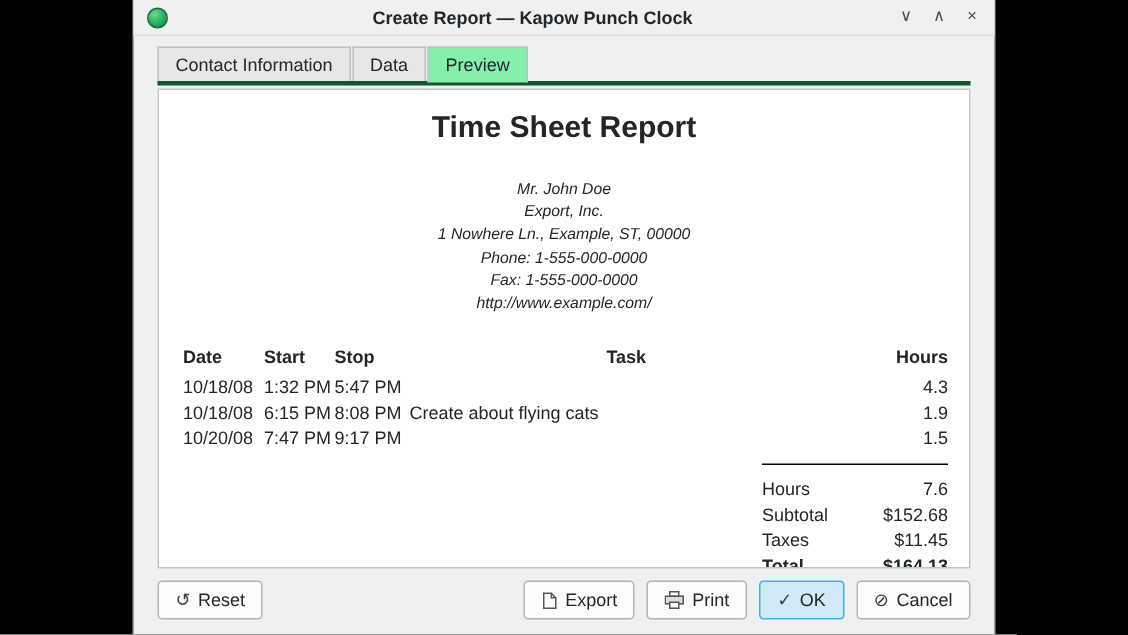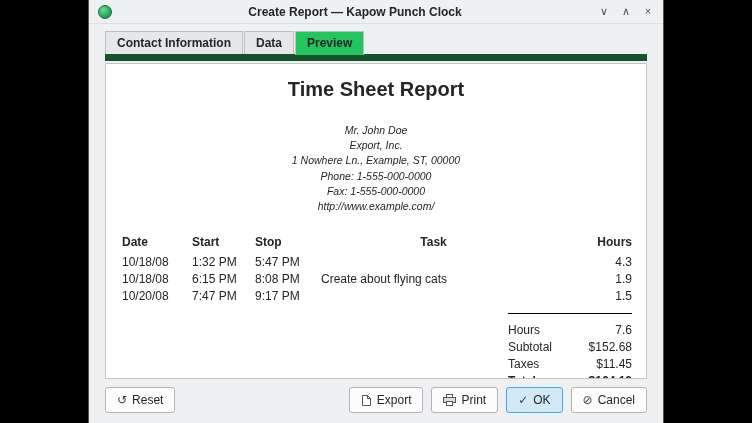--- a/index.html
+++ b/index.html
@@ -38,53 +38,52 @@
   }
   .win-controls { display: flex; gap: 10px; align-items: center; }
   .win-ctrl {
     font-size: 11px; color: #4d4d4d; line-height: 1;
     cursor: default; width: 12px; text-align: center;
   }
   
   .tabbar {
     display: flex; align-items: flex-end;
     margin: 7px 16px 0 16px;
-    border-bottom: 7px solid #14532d;
-    font-weight: bold;
+    border-bottom: 3px solid #14532d;
   }
   .tab {
     font-size: 12px; color: #232629;
     padding: 4px 11px 4px 11px;
     background: #e6e7e8;
     border: 1px solid #bcc0c2;
     border-bottom: none;
     margin-right: 1px;
   }
   .tab.active {
-    background: #22c55e;
+    background: #86efac;
     position: relative;
     margin-bottom: -1px;
     padding-bottom: 5px;
   }
   
   .content { flex: 1; padding: 2px 16px 6px 16px; min-height: 0; }
   .preview-frame {
     background: #fff;
     border: 1px solid #c2c5c7;
     height: 100%;
     padding: 10px 10px;
     overflow: hidden;
   }
   .report-title { text-align: center; font-size: 20px; font-weight: bold; margin-top: 4px; }
   .contact-block { text-align: center; font-size: 10.5px; line-height: 1.45; margin-top: 22px; font-style: italic; }
   .sheet-table { margin-top: 20px; }
   .trow {
     display: grid;
     grid-template-columns: 54px 47px 50px 1fr 70px;
-    column-gap: 16px;
+    column-gap: 0;
     font-size: 12px;
     line-height: 17px;
     padding: 0 4px 0 6px;
   }
   .trow.head { font-weight: bold; margin-bottom: 3px; }
   .c-task-head { text-align: center; }
   .c-hours { text-align: right; }
   .summary-wrap { width: 124px; margin-left: auto; margin-right: 4px; margin-top: 8px; }
   .divider { border-top: 1px solid #000; margin-bottom: 8px; }
   .srow {

